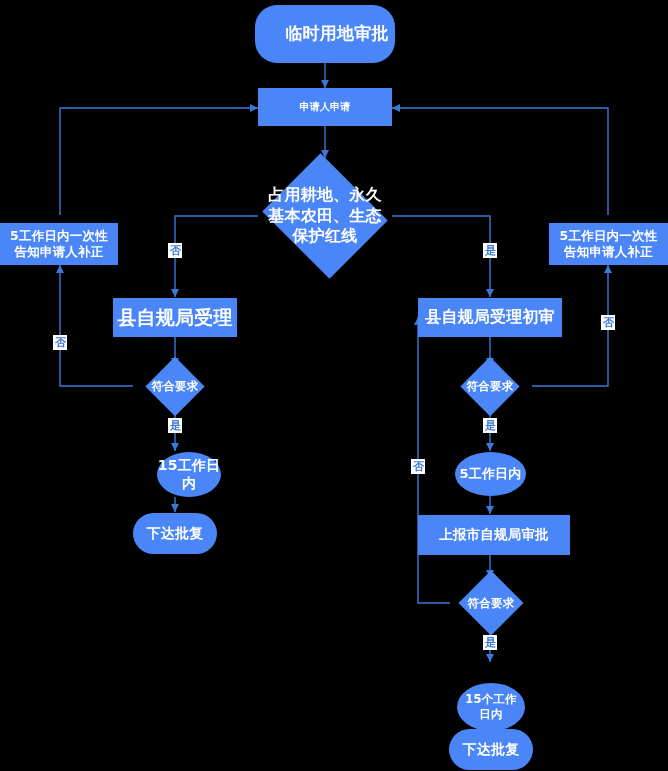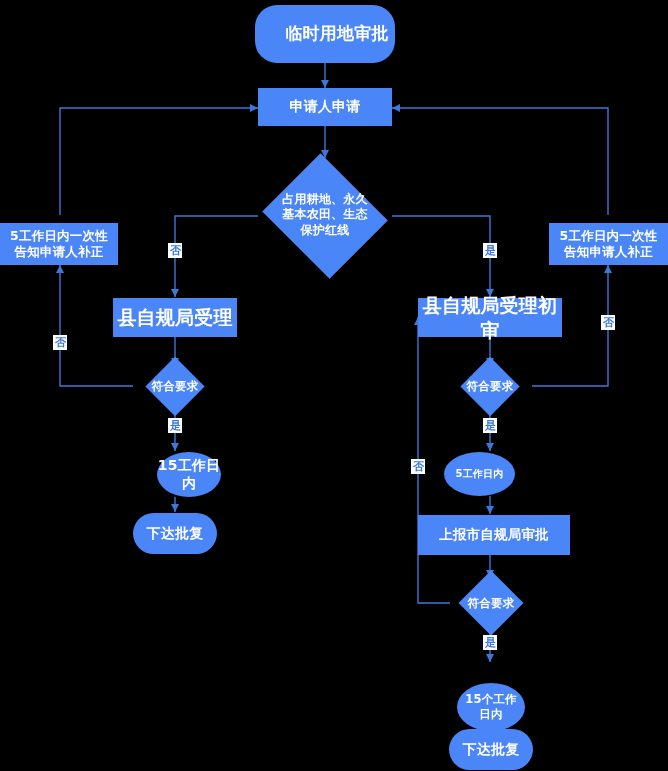--- a/index.html
+++ b/index.html
@@ -92,65 +92,65 @@
       <path d="M490,628 L490,662" marker-end="url(#arw)"></path>
 
       <path d="M490,711 L490,728" marker-end="url(#arw)"></path>
     </g>
   </svg>
 
   <div class="node stadium" style="left:255px;top:5px;width:140px;height:58px;font-size:17px;padding-left:24px;">
     <span>临时用地审批</span>
   </div>
 
-  <div class="node rect" style="left:258px;top:88px;width:134px;height:38px;font-size:14px;">
+  <div class="node rect" style="left:258px;top:88px;width:134px;height:38px;font-size:10px;">
     <span>申请人申请</span>
   </div>
 
-  <div class="node diamond" style="left:258px;top:158px;width:134px;height:116px;font-size:12px;font-family:Liberation Mono, monospace;">
+  <div class="node diamond" style="left:258px;top:158px;width:134px;height:116px;font-size:16px;">
     <div class="dmshape" style="transform:rotate(45deg) scale(.71);"></div>
     <span class="dmtext">占用耕地、永久
 基本农田、生态
 保护红线</span>
   </div>
 
   <div class="node rect" style="left:0px;top:223px;width:118px;height:42px;font-size:12.5px;">
     <span>5工作日内一次性
 告知申请人补正</span>
   </div>
 
   <div class="node rect" style="left:549px;top:223px;width:119px;height:42px;font-size:12.5px;">
     <span>5工作日内一次性
 告知申请人补正</span>
   </div>
 
   <div class="node rect" style="left:113px;top:298px;width:124px;height:39px;font-size:19px;">
     <span>县自规局受理</span>
   </div>
 
-  <div class="node rect" style="left:418px;top:298px;width:144px;height:39px;font-size:19px;">
+  <div class="node rect" style="left:418px;top:298px;width:144px;height:39px;font-size:16px;">
     <span>县自规局受理初审</span>
   </div>
 
   <div class="node diamond" style="left:133px;top:366px;width:84px;height:41px;font-size:11.5px;">
     <div class="dmshape" style="transform:rotate(45deg) scale(.5,1.02);"></div>
     <span class="dmtext">符合要求</span>
   </div>
 
   <div class="node diamond" style="left:448px;top:366px;width:84px;height:41px;font-size:11.5px;">
     <div class="dmshape" style="transform:rotate(45deg) scale(.5,1.02);"></div>
     <span class="dmtext">符合要求</span>
   </div>
 
   <div class="node ellipse" style="left:157px;top:452px;width:64px;height:45px;font-size:14px;">
     <span>15工作日
 内</span>
   </div>
 
-  <div class="node ellipse" style="left:444px;top:452px;width:71px;height:44px;font-size:10px;">
+  <div class="node ellipse" style="left:455px;top:452px;width:71px;height:44px;font-size:13px;">
     <span>5工作日内</span>
   </div>
 
   <div class="node stadium" style="left:133px;top:513px;width:84px;height:41px;font-size:14px;">
     <span>下达批复</span>
   </div>
 
   <div class="node rect" style="left:418px;top:515px;width:152px;height:40px;font-size:13.5px;">
     <span>上报市自规局审批</span>
   </div>

